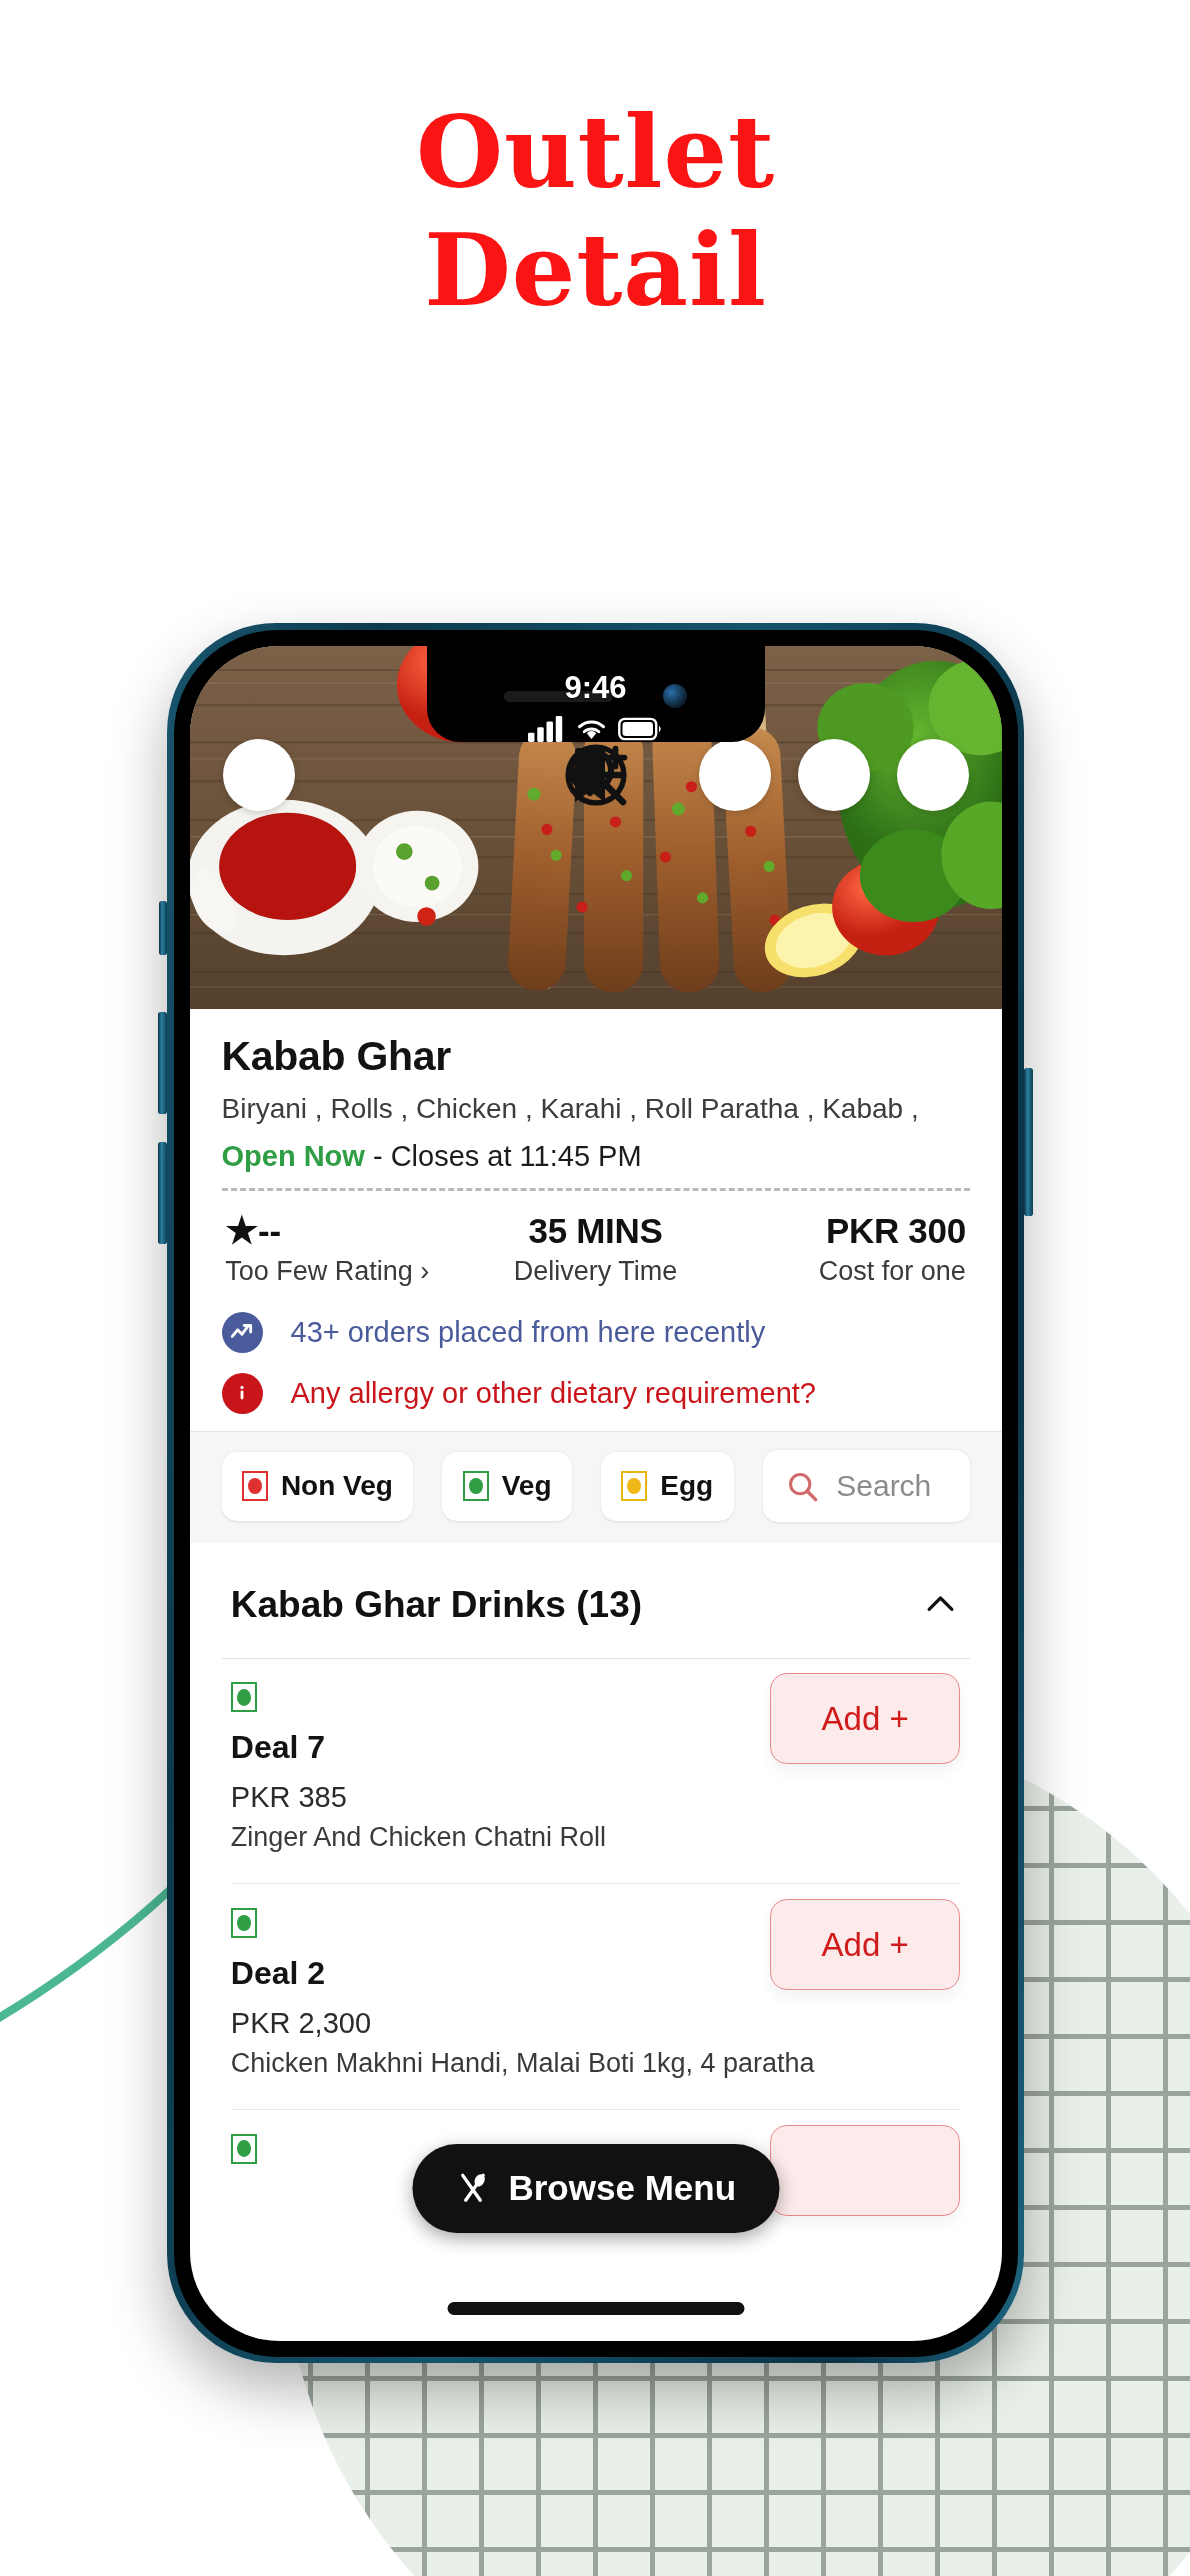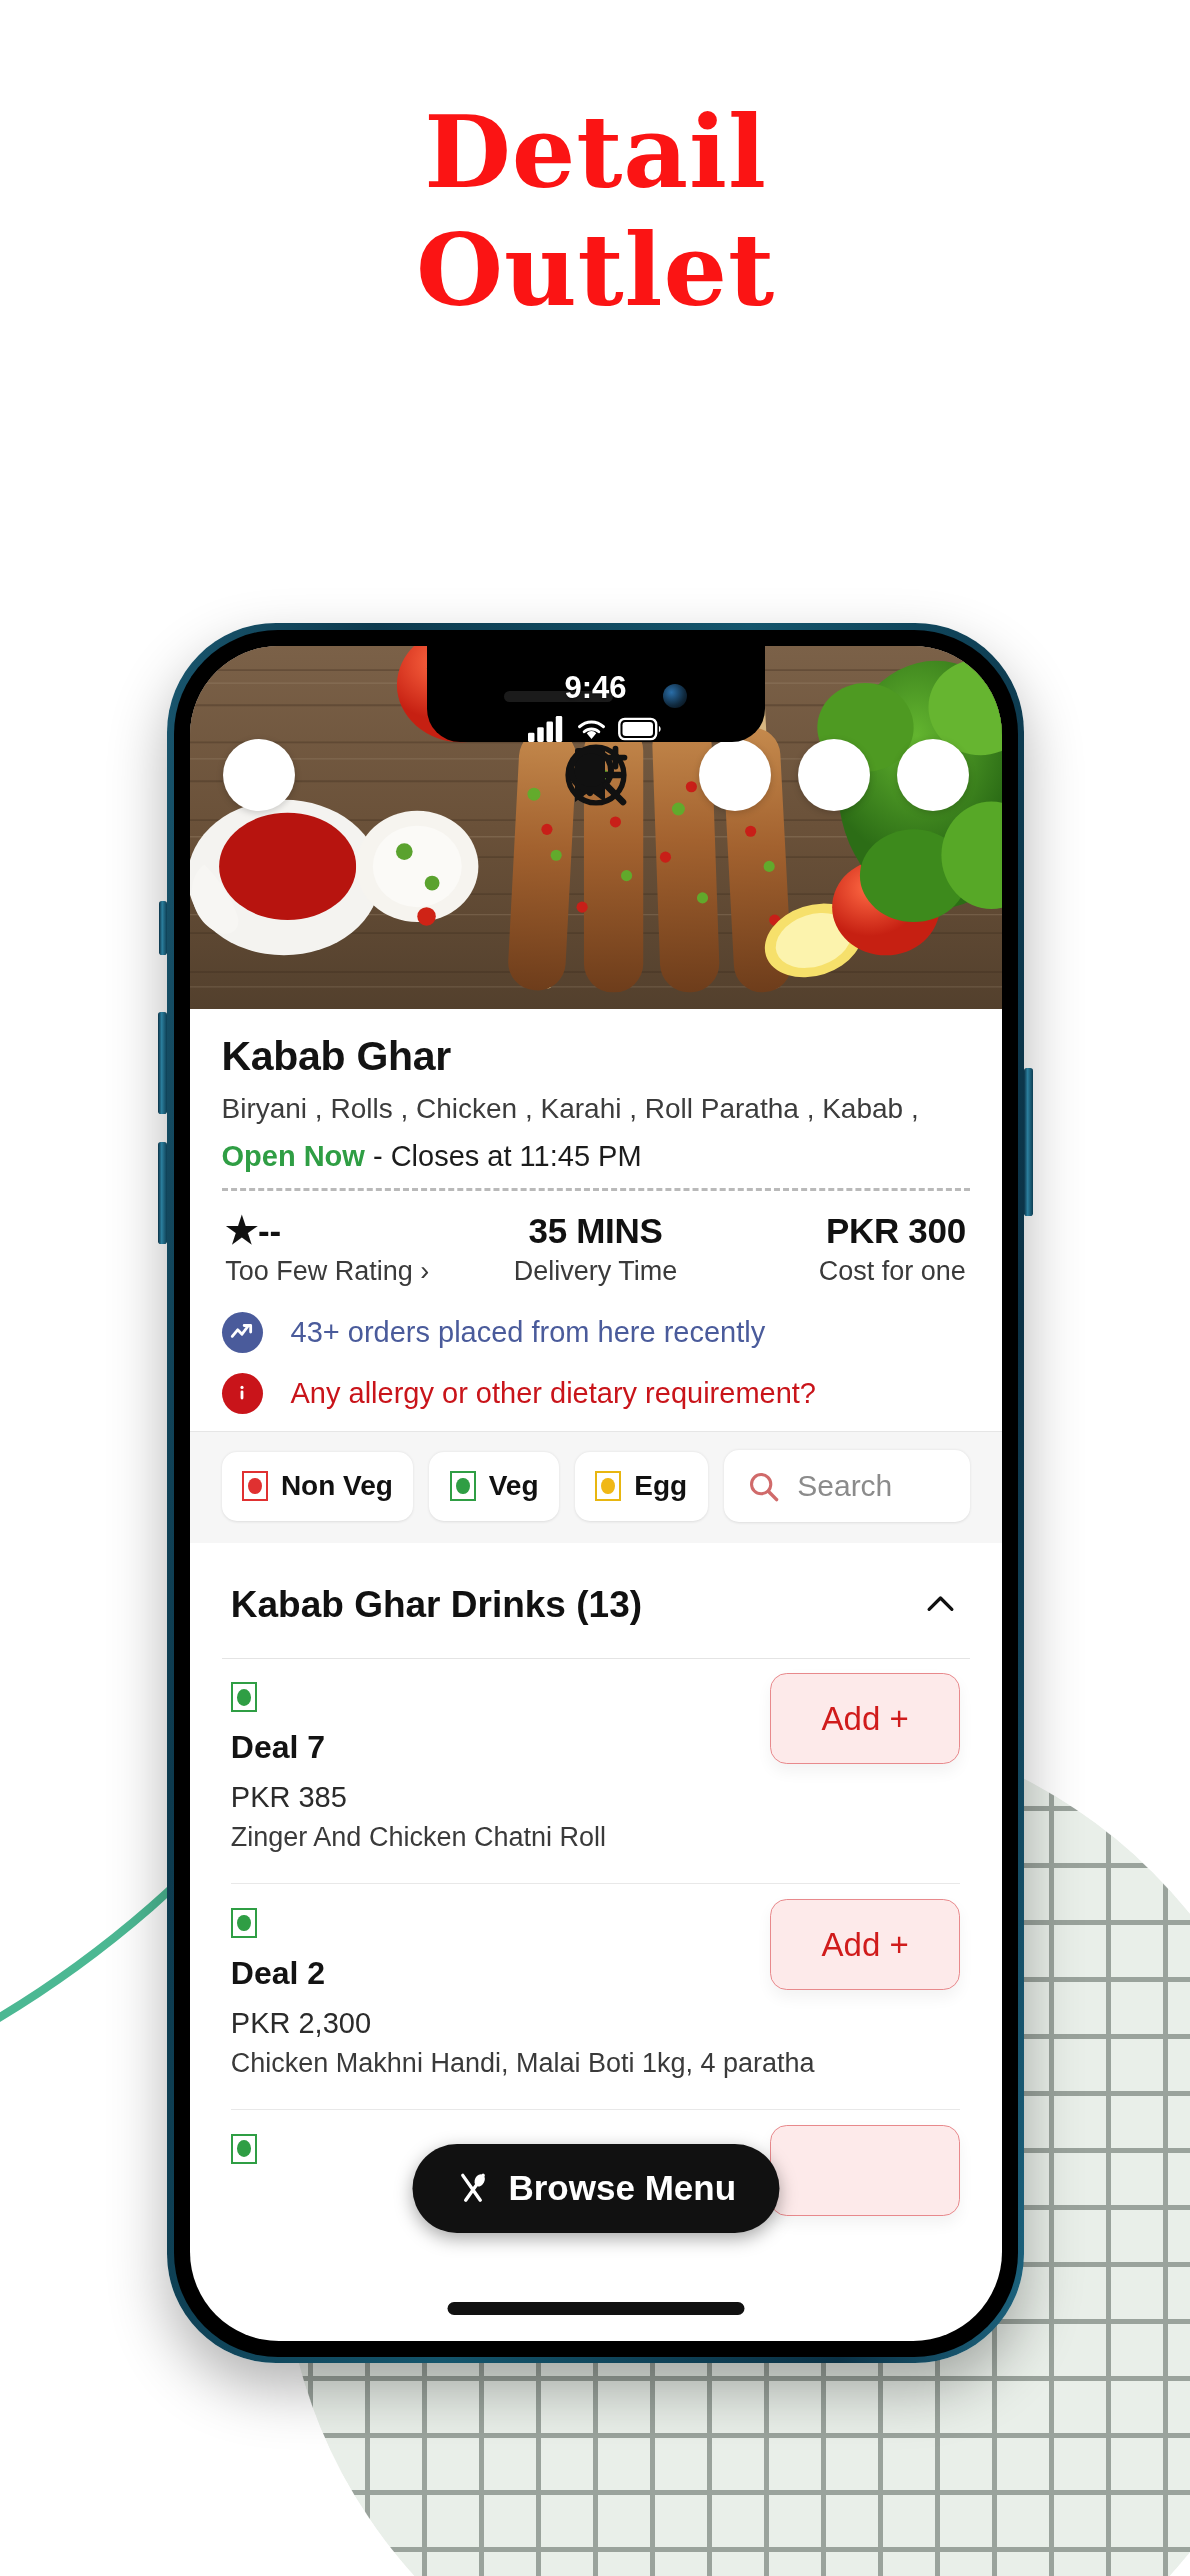--- a/index.html
+++ b/index.html
@@ -158,21 +158,21 @@
   .badge-alert { background: #c9141a; }
   .note-text-blue { font-size: 29px; color: #4a5b9b; }
   .note-text-red { font-size: 29px; color: #c9141a; }
 
   
   .filterbar {
     margin: 16.7px -32px 0 -32px;
     background: #f6f6f6;
     border-top: 0.9px solid #e6e6e6;
     padding: 18.5px 32px 20.4px 32px;
-    display: flex; align-items: center; gap: 16px;
+    display: flex; align-items: center; gap: 29px;
   }
   .chip {
     background: #fff; border-radius: 15px;
     padding: 18.5px 20.4px;
     display: flex; align-items: center; gap: 13px;
     box-shadow: 0 0.9px 2.8px rgba(0,0,0,.10);
     font-size: 28px; font-weight: 700; color: #111;
   }
   .veg-mark { width: 26px; height: 30px; border: 2.8px solid #888; display:flex; align-items:center; justify-content:center; flex:0 0 auto;}
   .veg-mark i { display:block; width:14px; height:16.7px; border-radius: 50%; }
@@ -228,22 +228,22 @@
 <body>
 
 <div id="stage">
 
   <div class="deco-circle"></div>
   <svg class="deco-curve" viewBox="0 0 420 520" fill="none">
     <path d="M-40 520 C 120 440, 300 300, 400 120" stroke="#4cb893" stroke-width="9" stroke-linecap="round" fill="none"></path>
   </svg>
 
   <div class="headline">
+    <div>Outlet</div>
     <div>Detail</div>
-    <div>Outlet</div>
   </div>
 
   <div class="phone">
     <div class="btn-side btn-mute"></div>
     <div class="btn-side btn-volup"></div>
     <div class="btn-side btn-voldn"></div>
     <div class="btn-side btn-power"></div>
 
     <div class="phone-inner">
       <div class="screen">

